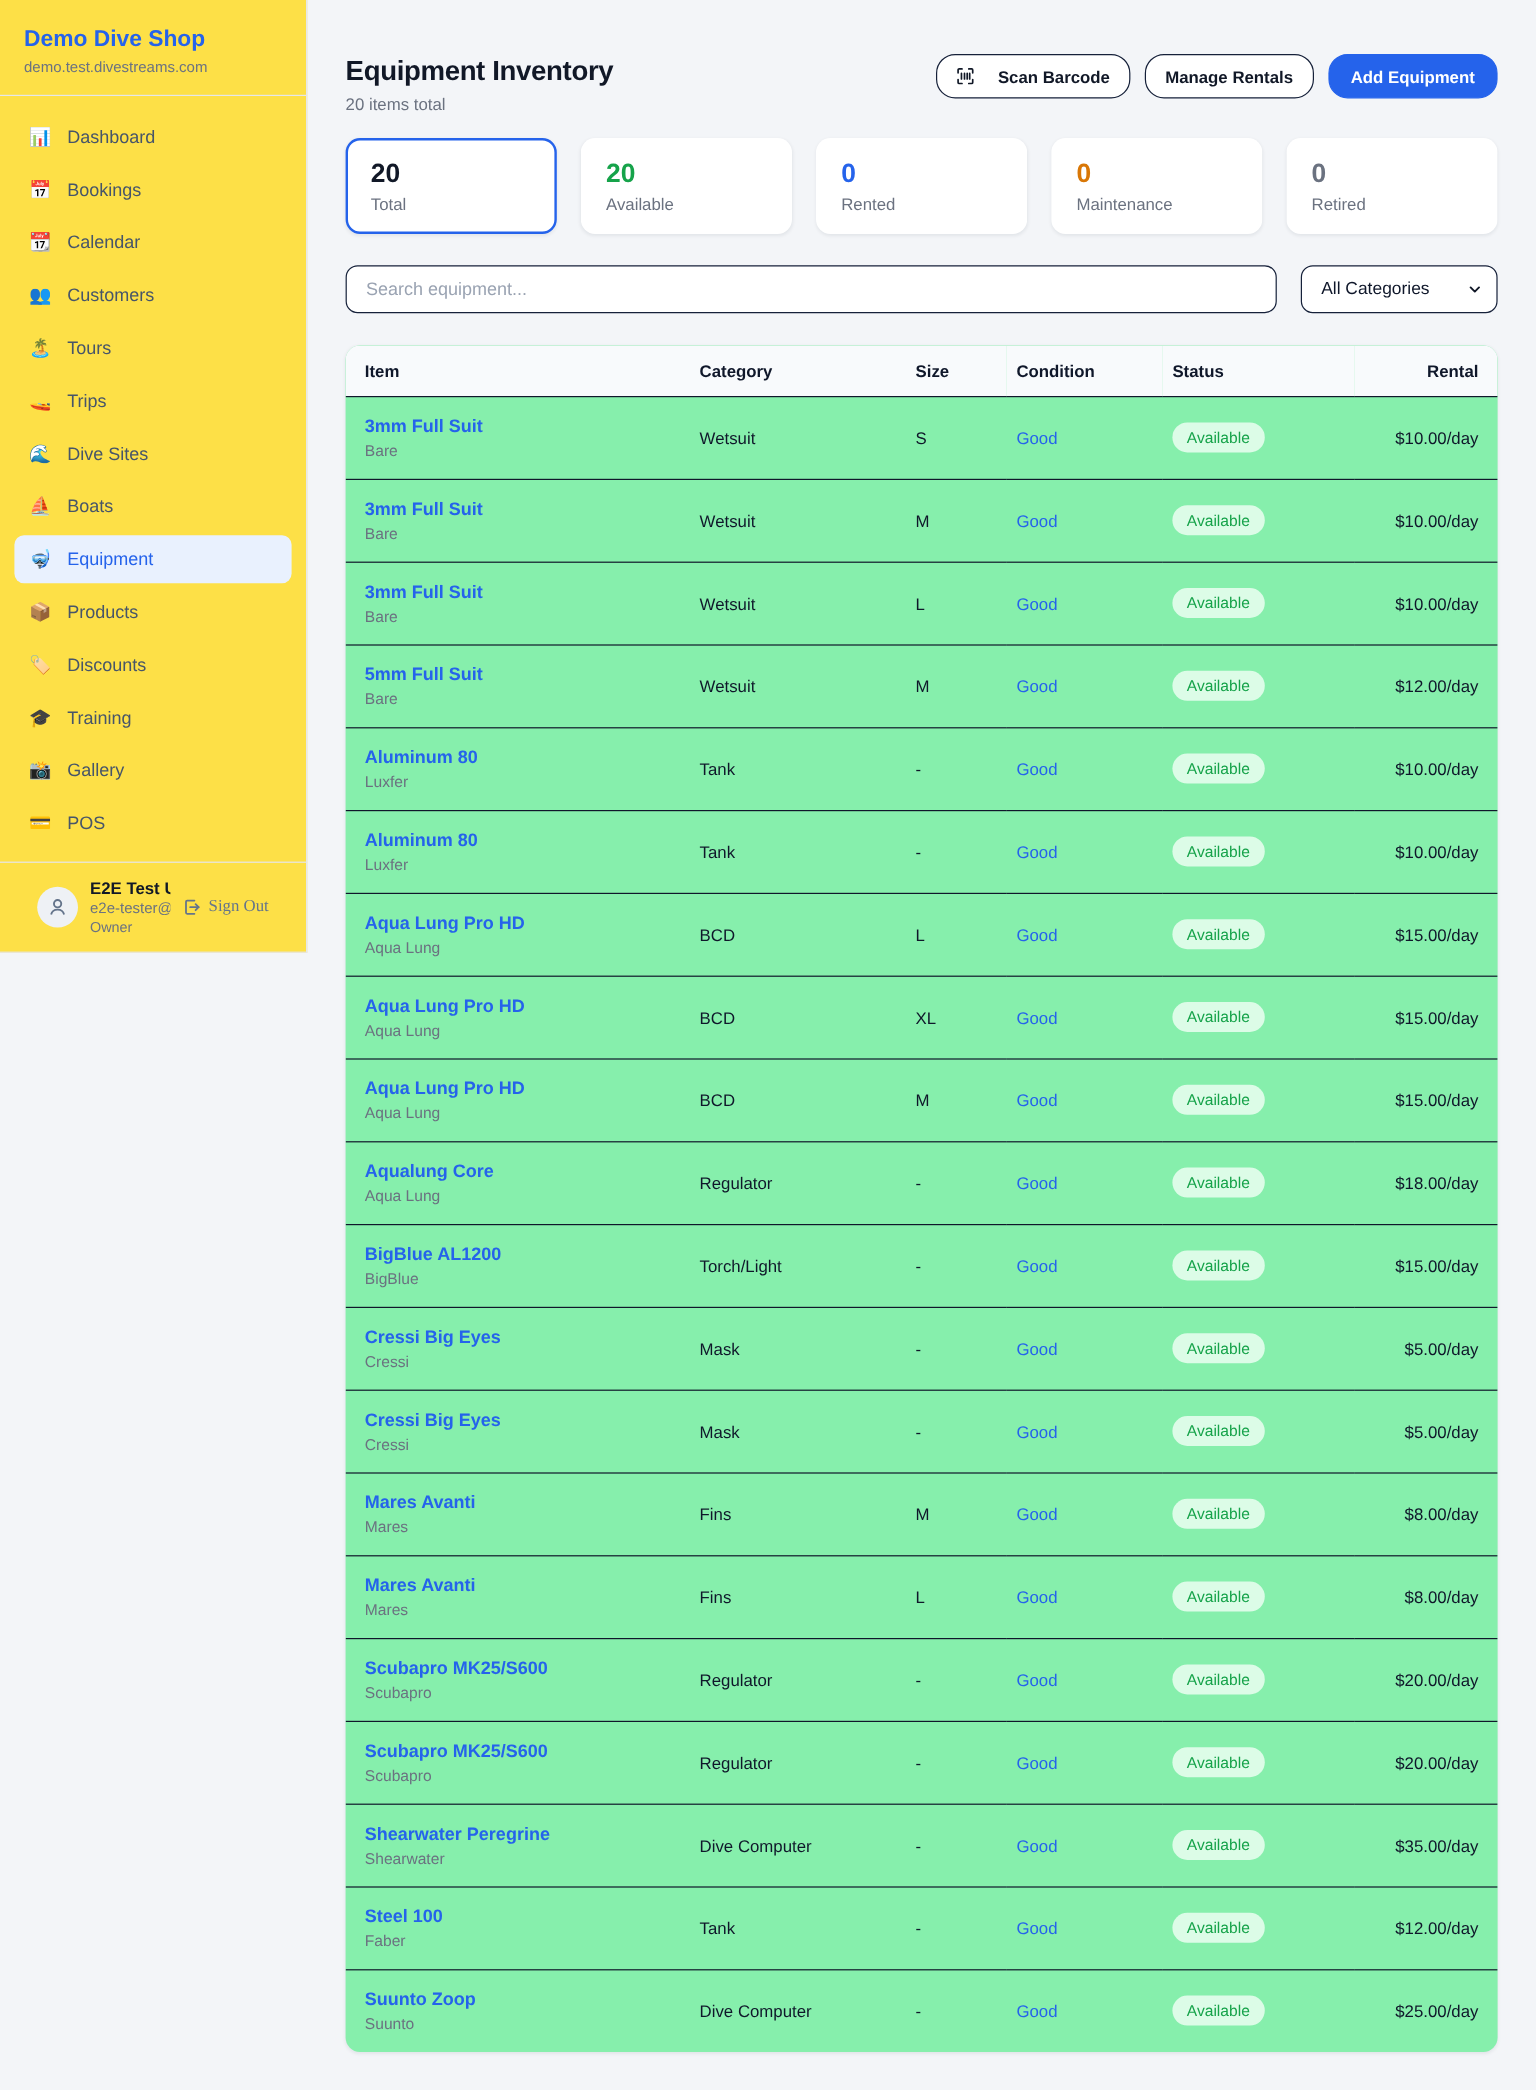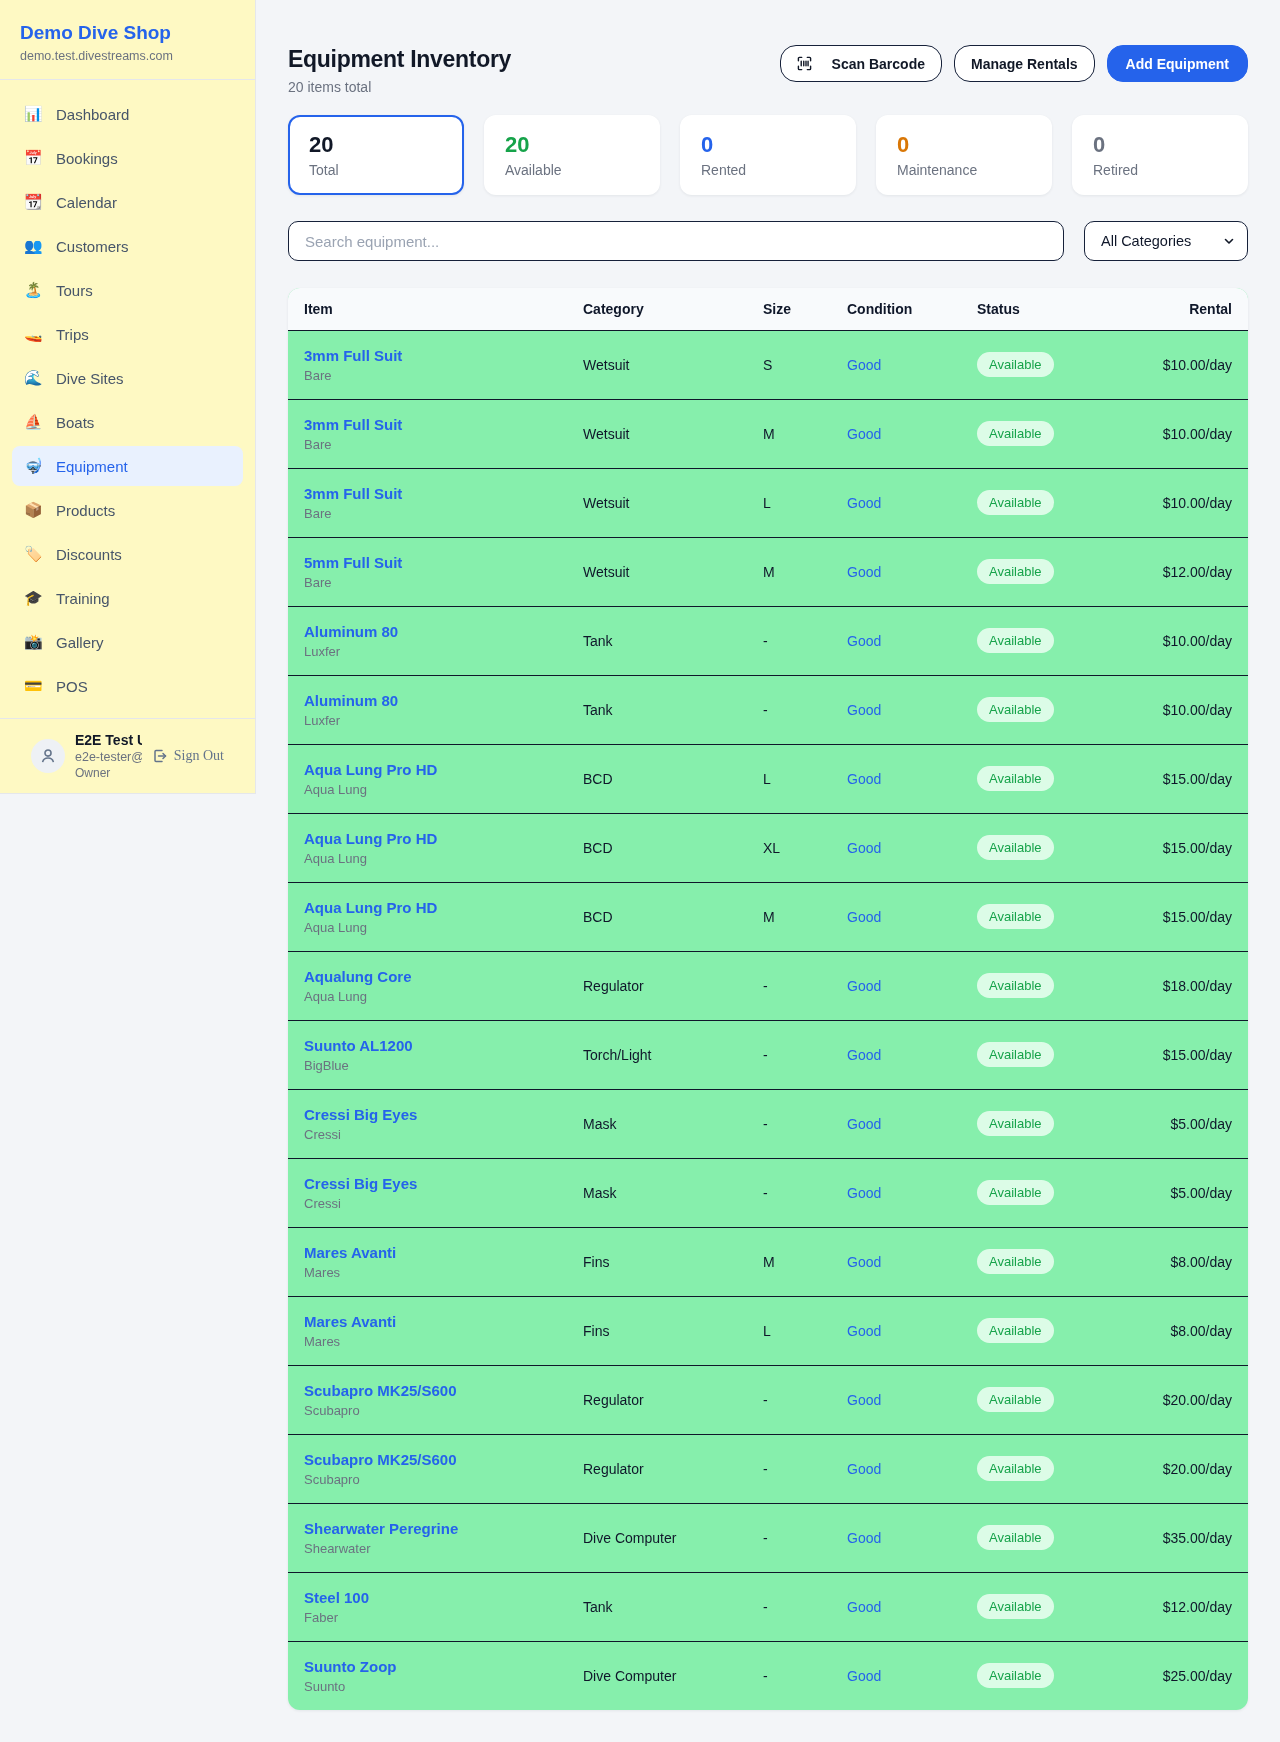--- a/index.html
+++ b/index.html
@@ -6,21 +6,21 @@
   html,body { width:1280px; }
   body {
     min-height:1742px;
     background:#f3f5f8;
     font-family:"Liberation Sans", sans-serif;
     color:#0f172a;
     position:relative;
   }
   
   .sidebar {
-    position:absolute; top:0; left:0; width:256px; background:#fef9c3;
+    position:absolute; top:0; left:0; width:256px; background:#fde047;
     border-right:1px solid #e5e7eb; border-bottom:1px solid #e5e7eb;
   }
   .logo-block { padding:20px 20px 16px; }
   .brand-name { color:#2563eb; font-size:19px; font-weight:700; line-height:26px; }
   .brand-domain { color:#6b7280; font-size:12.5px; margin-top:3px; }
   .side-divider { border-top:1px solid #e5e7eb; }
   .nav { padding:14px 12px 8px; }
   .nav-item {
     display:flex; align-items:center; gap:12px; height:40px; padding:0 12px;
     border-radius:8px; margin-bottom:4px; color:#475569; font-size:15px; cursor:pointer;
@@ -459,21 +459,21 @@
               <a class="cond-link">Good</a>
             </td>
             <td>
               <span class="badge">Available</span>
             </td>
             <td class="td-rental">$18.00/day</td>
           </tr>
 
           <tr class="row">
             <td>
-              <a class="item-link">Suunto AL1200</a>
+              <a class="item-link">BigBlue AL1200</a>
               <div class="item-brand">BigBlue</div>
             </td>
             <td>Torch/Light</td>
             <td>-</td>
             <td>
               <a class="cond-link">Good</a>
             </td>
             <td>
               <span class="badge">Available</span>
             </td>

